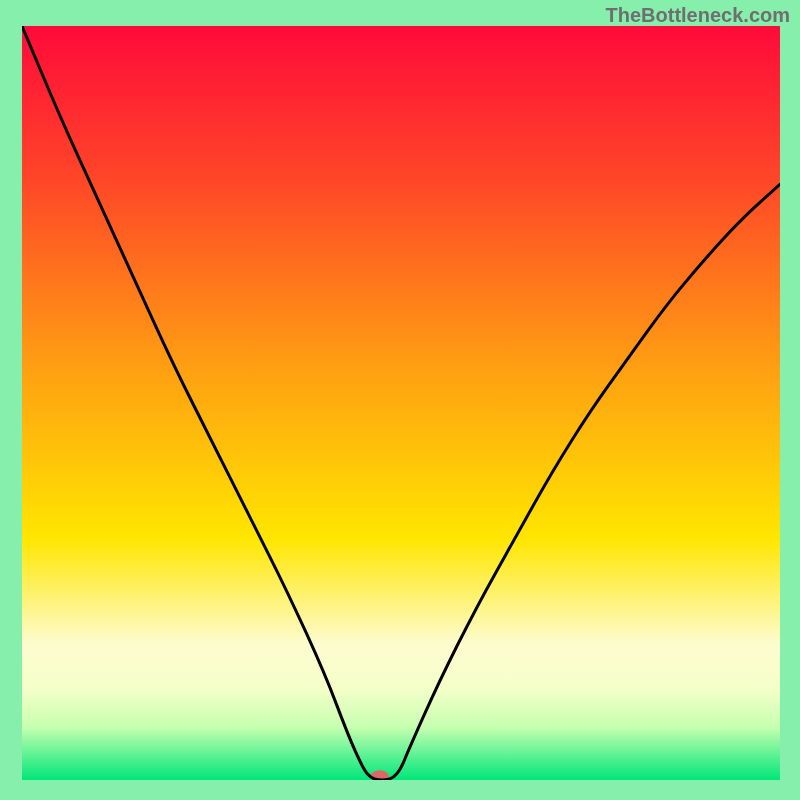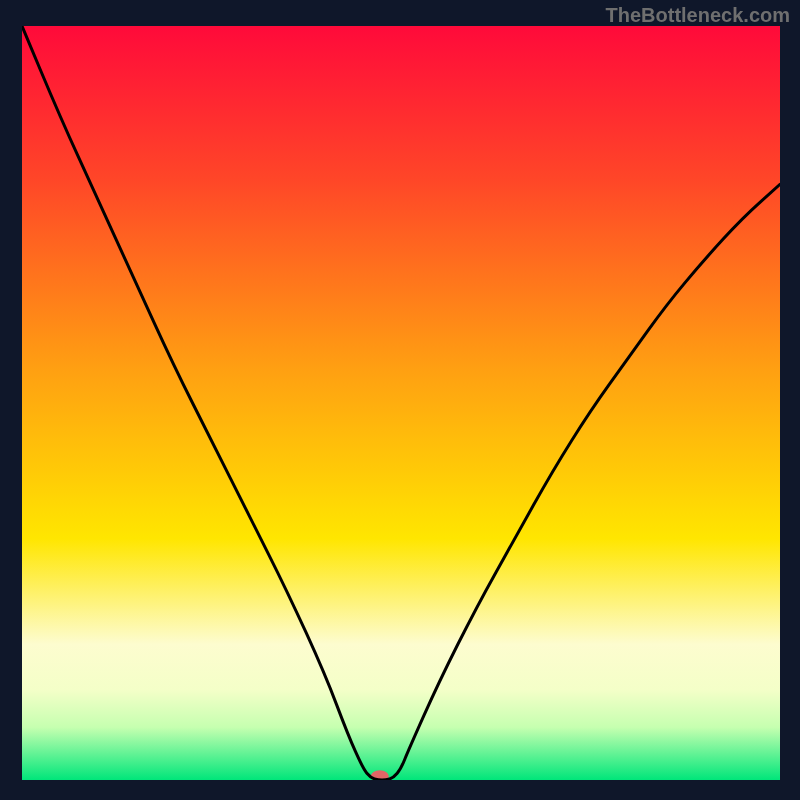--- a/index.html
+++ b/index.html
@@ -13,21 +13,21 @@
     font-weight: bold;
     color: #6f6f6f;
     z-index: 10;
   }
   .frame {
     position: absolute;
     left: 0;
     top: 0;
     width: 800px;
     height: 800px;
-    background: #0f172a;
+    background: #86efac;
   }
   .plot {
     position: absolute;
     left: 22px;
     top: 26px;
     width: 758px;
     height: 754px;
     overflow: hidden;
   }
   .plot svg { display: block; }

